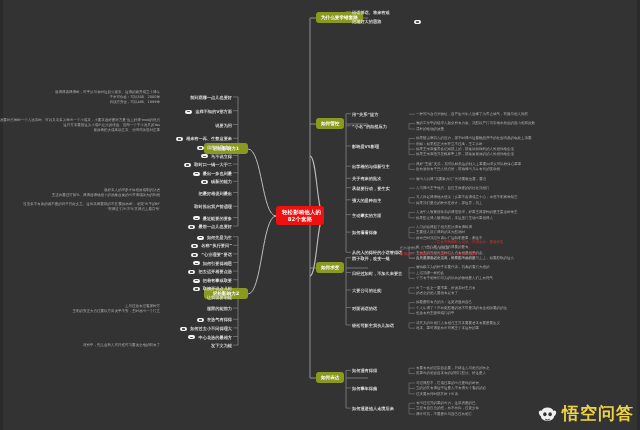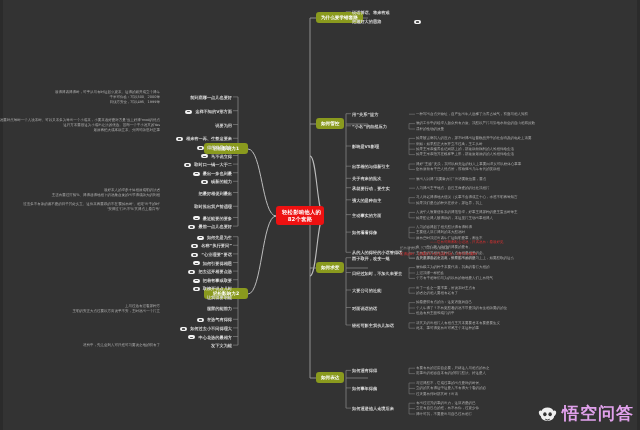--- a/index.html
+++ b/index.html
@@ -58,21 +58,21 @@
     width:2.2px;height:1.6px;border-radius:.6px;background:#555;
   }
 
   
   .watermark{
     position:absolute;right:6px;bottom:5px;
     display:flex;align-items:center;gap:4px;
     opacity:.92;
   }
   .wm-logo{width:21px;height:21px;position:relative;}
-  .wm-text{color:#f0abfc;font-size:17px;font-weight:bold;letter-spacing:1px;
+  .wm-text{color:#fde047;font-size:17px;font-weight:bold;letter-spacing:1px;
            font-family:"DejaVu Sans","Liberation Sans",sans-serif;}
 </style>
 </head>
 <body>
 
 <div id="canvas">
   <div class="frame"></div>
   <svg class="links" id="links">
       <path d="M310,18 L310,378" stroke="#9a9a9a" stroke-width="0.9" fill="none"></path>
       <path d="M324,216 C317,216 317,156 310,156" stroke="#bdbdbd" stroke-width="1.1" fill="none"></path>

